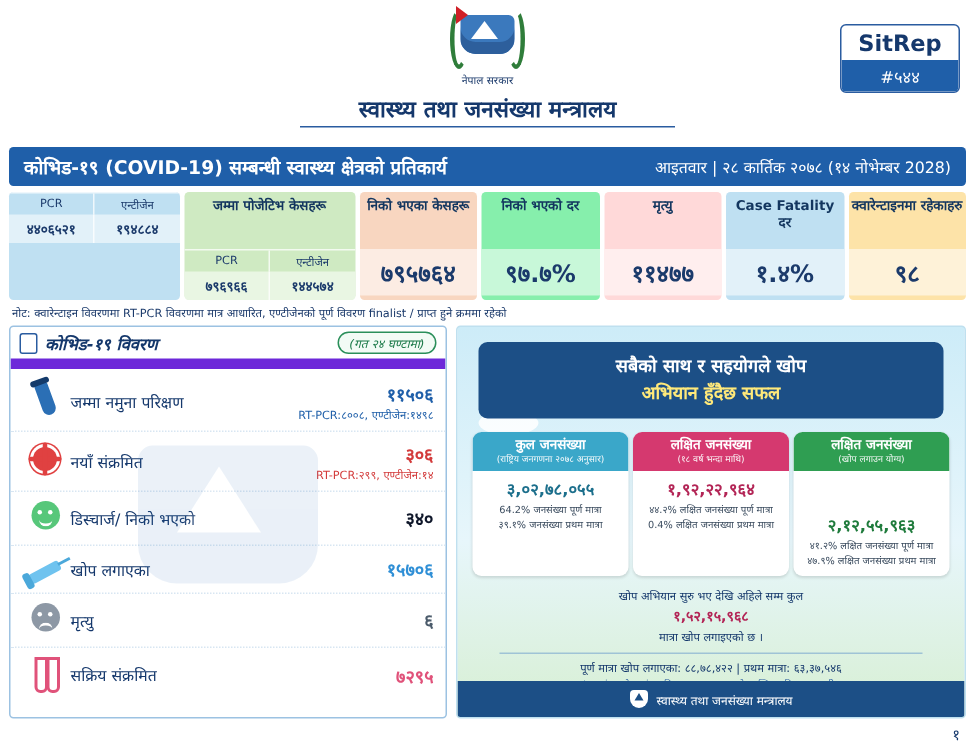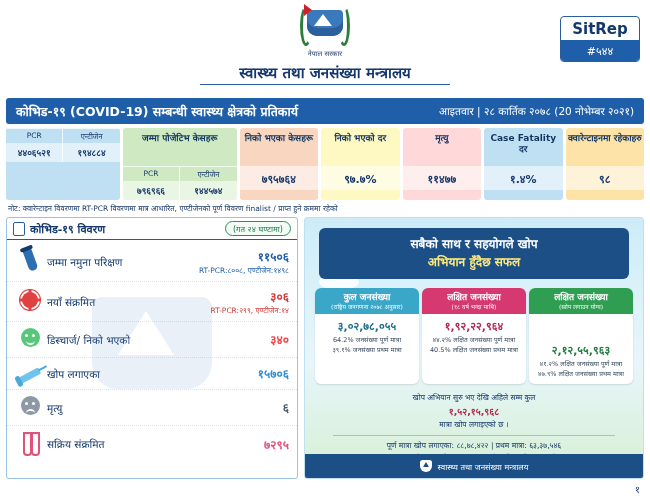--- a/index.html
+++ b/index.html
@@ -70,60 +70,60 @@
   
   .kpis { display: flex; margin: 4px 6px 0 6px; gap: 3px; }
   .kpi { flex: 1; border-radius: 3px; overflow: hidden; text-align: center; }
   .kpi .k-title { font-size: 9px; font-weight: bold; padding: 5px 2px 4px; line-height: 1.25; min-height: 38px; color: #13365f; }
   .kpi .k-split { display: flex; font-size: 7.5px; border-top: 1px solid rgba(255,255,255,.75); }
   .kpi .k-split > div { flex: 1; padding: 2px 0; }
   .kpi .k-split > div + div { border-left: 1px solid rgba(255,255,255,.75); }
   .kpi .k-vals { display: flex; font-size: 9px; font-weight: bold; background: rgba(255,255,255,.55); }
   .kpi .k-vals > div { flex: 1; padding: 3px 0; }
   .kpi .k-vals > div + div { border-left: 1px solid rgba(255,255,255,.75); }
-  .kpi .k-big { font-size: 11px; font-weight: bold; background: rgba(255,255,255,.55); padding: 5px 0 4px; }
+  .kpi .k-big { font-size: 16px; font-weight: bold; background: rgba(255,255,255,.55); padding: 5px 0 4px; }
   .kpi.w-wide { flex: 1.45; }
 
   .c1 { background: #bfe0f2; }
   .c2 { background: #cfeac2; }
   .c3 { background: #f8d6c0; }
-  .c4 { background: #fef9c3; }
+  .c4 { background: #86efac; }
   .c5 { background: #ffd9d9; }
   .c6 { background: #bfe0f2; }
   .c7 { background: #fde3a8; }
 
   .note {
     margin: 3px 8px 0 8px; font-size: 7.5px; color: #1b3a6b;
   }
 
   
   .lower { display: flex; margin: 4px 6px 0 6px; gap: 6px; height: 262px; }
   .panel-left { width: 292px; border: 1px solid #9cc2e2; border-radius: 3px; position: relative; overflow: hidden; background: #ffffff; }
   .panel-left-header {
     display: flex; align-items: center; justify-content: space-between;
-    padding: 3px 6px; border-bottom: 1px solid #6d28d9;
+    padding: 3px 6px; border-bottom: 7px solid #6d28d9; font-style: italic;
   }
   .plh-left { display: flex; align-items: center; gap: 5px; }
   .plh-title { font-size: 11px; font-weight: bold; color: #15386c; }
   .badge-hours {
     border: 1px solid #2a8f5a; color: #1c7a49; font-size: 8px;
     border-radius: 9px; padding: 1px 7px; background: #f2fbf5;
   }
   .rows { padding: 2px 0; }
   .row { display: flex; align-items: center; padding: 6px 8px 6px 6px; }
   .row + .row { border-top: 1px dotted #d8e6f2; }
   .row .ic { width: 34px; text-align: center; }
   .row .lbl { flex: 1; font-size: 10.5px; color: #15386c; }
   .row .val { text-align: right; }
   .row .val .main { font-size: 12px; font-weight: bold; }
   .row .val .sub { font-size: 7.5px; padding-left: 32px; }
 
   .v-blue .main { color: #1f5fa9; }
   .v-red .main, .v-red .sub { color: #d33b3b; }
-  .v-green .main { color: #ef4444; }
+  .v-green .main { color: #0f172a; }
   .v-sky .main { color: #2f8fd6; }
   .v-gray .main { color: #4b5b6b; }
   .v-pink .main { color: #e0527a; }
   .sub-blue { color: #1f5fa9; }
 
   
   .icon-tube { display:inline-block; width:9px; height:22px; background:#2b6fb5; border-radius:2px 2px 5px 5px; position:relative; transform: rotate(-20deg); }
   .icon-tube:before { content:""; position:absolute; left:-2px; top:-3px; width:13px; height:4px; background:#143b6b; border-radius:2px; }
   .icon-virus { display:inline-block; width:16px; height:16px; background:#e04141; border-radius:50%; position:relative; box-shadow: 0 0 0 2px #fff, 0 0 0 3px #e04141; }
   .icon-virus:before, .icon-virus:after { content:""; position:absolute; left:50%; top:50%; width:22px; height:3px; background:#e04141; transform: translate(-50%,-50%); border-radius:2px; }
@@ -211,21 +211,21 @@
     <div class="ministry-title">स्वास्थ्य तथा जनसंख्या मन्त्रालय</div>
     <div class="ministry-rule"></div>
     <div class="sitrep">
       <div class="label">SitRep</div>
       <div class="num">#५४४</div>
     </div>
   </div>
 
   <div class="titlebar">
     <div>कोभिड-१९ (COVID-19) सम्बन्धी स्वास्थ्य क्षेत्रको प्रतिकार्य</div>
-    <div class="date">आइतवार | २८ कार्तिक २०७८ (20 नोभेम्बर २०२१)</div>
+    <div class="date">आइतवार | २८ कार्तिक २०७८ (१४ नोभेम्बर 2028)</div>
   </div>
 
   <div class="kpis">
 
     <div class="kpi c1 w-wide">
       <div class="k-split">
         <div>PCR</div>
         <div>एन्टीजेन</div>
       </div>
       <div class="k-vals">
@@ -366,21 +366,21 @@
           <div class="vline">३९.१% जनसंख्या प्रथम मात्रा</div>
         </div>
 
         <div class="vcard v2">
           <div class="vh">
             <div>लक्षित जनसंख्या</div>
             <div class="vsub">(१८ वर्ष भन्दा माथि)</div>
           </div>
           <div class="vnum">१,९२,२२,९६४</div>
           <div class="vline">४४.२% लक्षित जनसंख्या पूर्ण मात्रा</div>
-          <div class="vline">40.5% लक्षित जनसंख्या प्रथम मात्रा</div>
+          <div class="vline">0.4% लक्षित जनसंख्या प्रथम मात्रा</div>
         </div>
 
         <div class="vcard v3">
           <div class="vh">
             <div>लक्षित जनसंख्या</div>
             <div class="vsub">(खोप लगाउन योग्य)</div>
           </div>
           <div class="vnum">२,१२,५५,९६३</div>
           <div class="vline">४१.२% लक्षित जनसंख्या पूर्ण मात्रा</div>
           <div class="vline">४७.९% लक्षित जनसंख्या प्रथम मात्रा</div>

